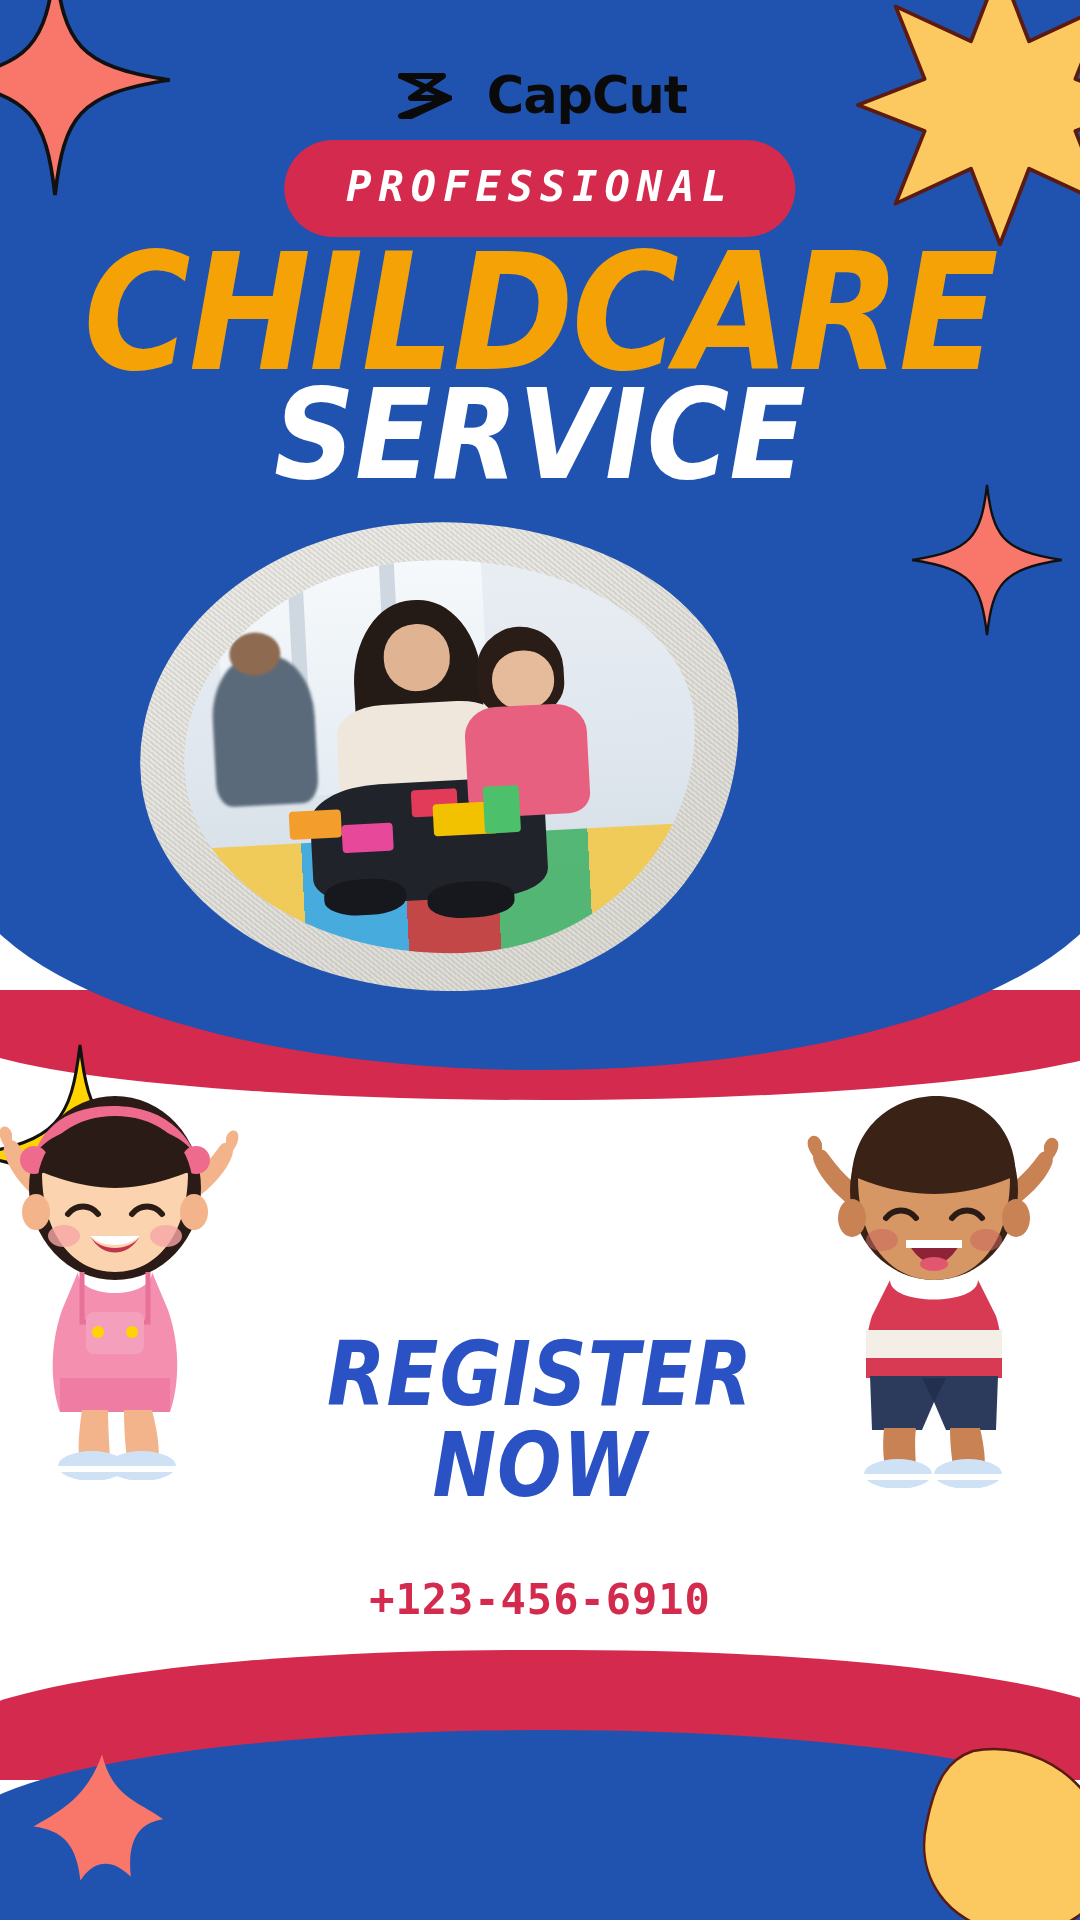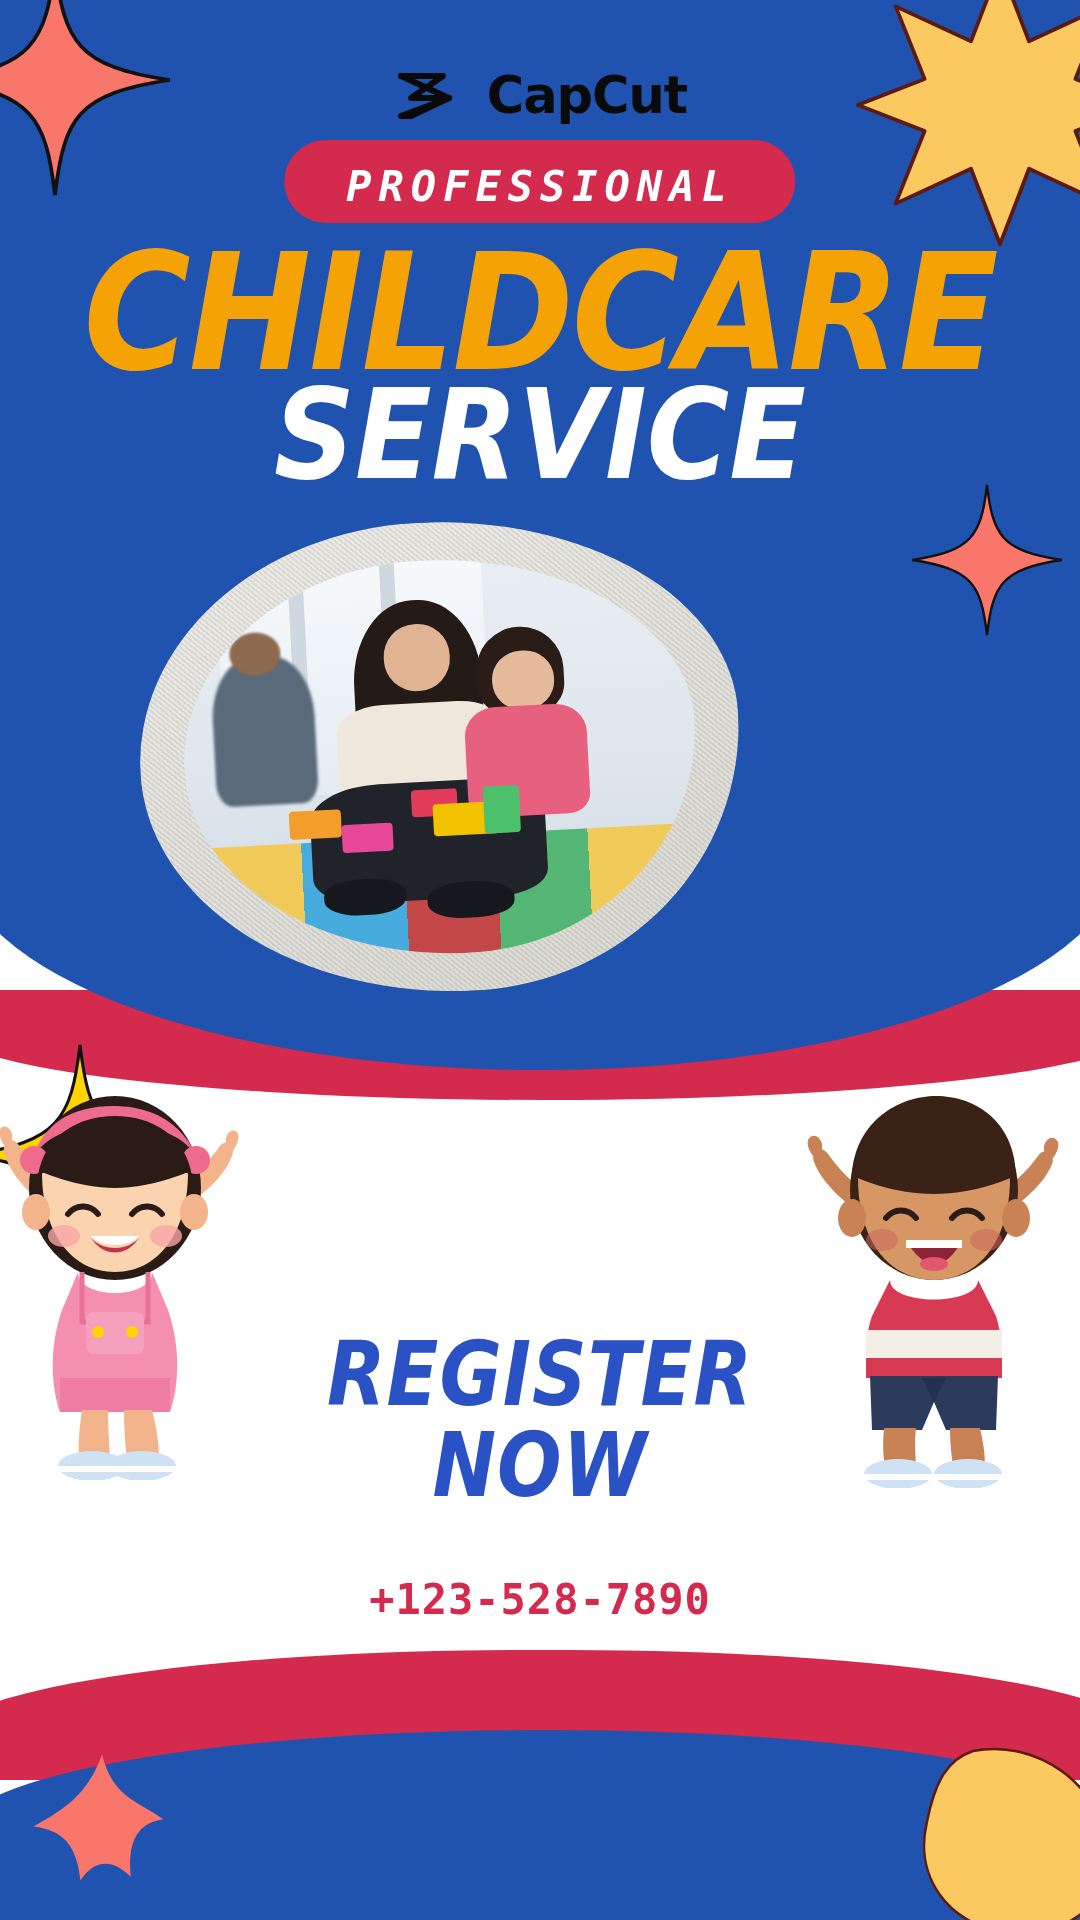--- a/index.html
+++ b/index.html
@@ -63,21 +63,21 @@
   }
   .logo-mark{ width:66px; height:56px; }
   .logo-text{
     font-size:51px; letter-spacing:-1px; color:#0a0a0a;
     font-family:"DejaVu Sans", sans-serif; font-weight:600;
   }
 
   .badge{
     position:absolute; top:140px; left:50%; transform:translateX(-50%);
     background:#d32a4e; color:#ffffff;
-    padding:22px 62px 12px; border-radius:60px;
+    padding:22px 62px 26px; border-radius:60px;
     font-family:"DejaVu Sans Mono", monospace;
     font-weight:bold; font-style:italic;
     font-size:42px; letter-spacing:7px;
     white-space:nowrap; z-index:10;
   }
 
   .title-main{
     position:absolute; top:232px; left:0; width:100%; text-align:center;
     color:#f5a207; z-index:10;
     font-family:"DejaVu Sans", sans-serif;
@@ -265,21 +265,21 @@
       <div class="ph-brick3"></div>
     </div>
   </div>
 
   <div class="register">
     <span>REGISTER</span>
     <span class="l2">NOW</span>
   </div>
 
   <div class="contact">
-    <span>+123-528-7890</span>
+    <span>+123-456-6910</span>
   </div>
 
   <div class="kid kid-girl">
     <svg viewBox="0 0 300 420">
 
       <path d="M70 150 C40 130 26 108 22 92 C20 82 30 76 36 84 C44 96 56 112 70 124 Z" fill="#f3b48c"></path>
       <path d="M30 96 C22 86 16 78 18 70 C20 64 28 66 30 74 Z" fill="#f3b48c"></path>
       <path d="M196 150 C228 132 244 112 250 96 C254 86 244 78 238 86 C228 100 214 116 198 126 Z" fill="#f3b48c"></path>
       <path d="M244 100 C252 90 258 82 256 74 C254 68 246 70 244 78 Z" fill="#f3b48c"></path>
 

